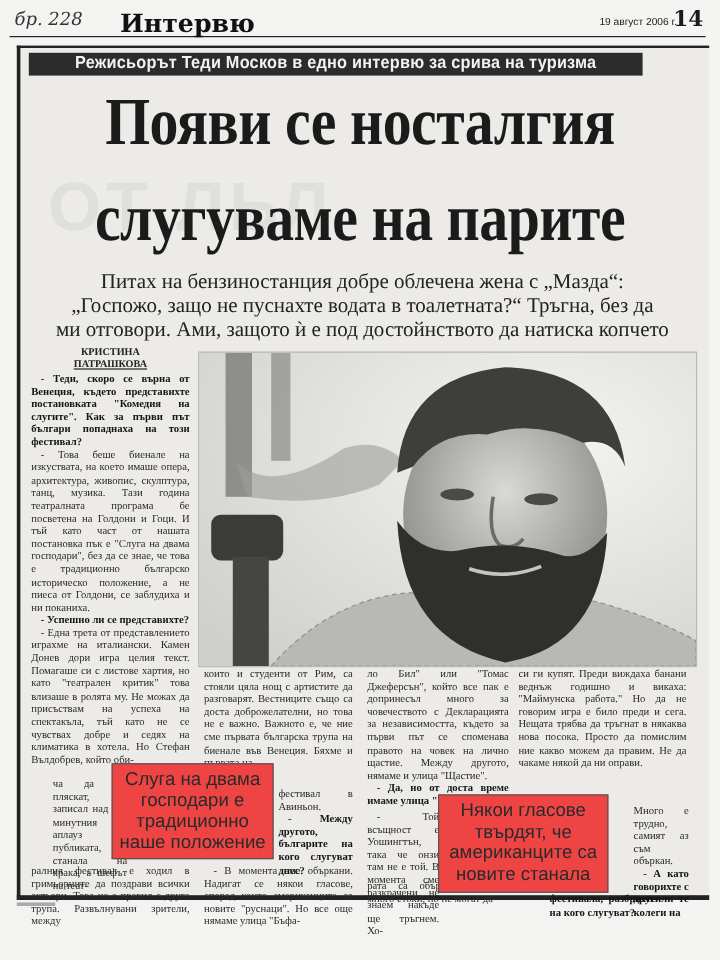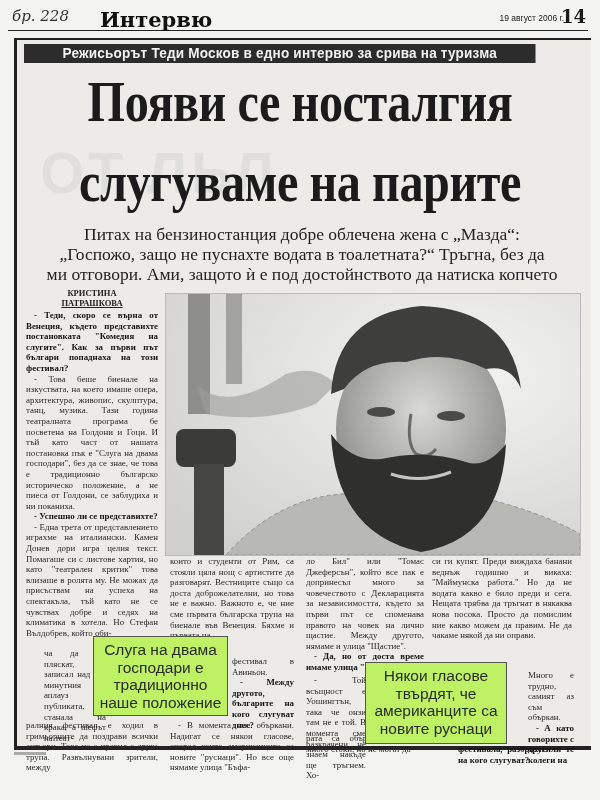--- a/index.html
+++ b/index.html
@@ -29,21 +29,21 @@
   .col2a { left:170px; top:556px; width:124px; }
   .col2b { left:232px; top:656px; width:62px; }
   .col2c { left:170px; top:720px; width:124px; }
   .col3a { left:306px; top:556px; width:118px; }
   .col3b { left:306px; top:675px; width:60px; }
   .col3c { left:306px; top:733px; width:118px; }
   .col4a { left:432px; top:556px; width:140px; }
   .col4b { left:528px; top:670px; width:46px; }
   .col4c { left:458px; top:744px; width:116px; }
   .photo { position:absolute; left:165px; top:293px; width:414px; height:261px; background:#d8d8d6; overflow:hidden; border:1px solid #bbb; }
-  .pullquote { position:absolute; background:#bef264; border:1.5px solid #555; text-align:center; font-family:"Liberation Sans", sans-serif; font-size:15.5px; line-height:17.5px; color:#2a2a2a; padding-top:4px; box-sizing:border-box; }
+  .pullquote { position:absolute; background:#ef4444; border:1.5px solid #555; text-align:center; font-family:"Liberation Sans", sans-serif; font-size:15.5px; line-height:17.5px; color:#2a2a2a; padding-top:4px; box-sizing:border-box; }
   .pq1 { left:93px; top:636px; width:135px; height:80px; }
   .pq2 { left:365px; top:662px; width:142px; height:82px; }
   .shadowline { position:absolute; left:14px; top:752px; width:32px; height:3px; background:#aaa; }
 </style>
 </head>
 <body>
 
 <div class="page">
 
   <div class="topbar">
@@ -139,27 +139,27 @@
     <p class="q">- Да, но от доста време имаме улица "Вашингтон".</p>
   </div>
   <div class="col col3b">
     <p>- Той всъщност е Уошингтън, така че онзи там не е той. В момента сме разкрачени, не знаем накъде ще тръгнем. Хо-</p>
   </div>
   <div class="col col3c">
     <p style="text-indent:0">рата са объркани, виждат много стоки, но не могат да</p>
   </div>
 
   <div class="col col4a">
-    <p style="text-indent:0">си ги купят. Преди виждаха банани веднъж годишно и викаха: "Маймунска работа." Но да не водата какво е било преди и сега. Нещата трябва да тръгнат в някаква нова посока. Просто да помислим ние какво можем да правим. Не да чакаме някой да ни оправи.</p>
+    <p style="text-indent:0">си ги купят. Преди виждаха банани веднъж годишно и викаха: "Маймунска работа." Но да не говорим игра е било преди и сега. Нещата трябва да тръгнат в някаква нова посока. Просто да помислим ние какво можем да правим. Не да чакаме някой да ни оправи.</p>
   </div>
   <div class="col col4b">
     <p style="text-indent:0">Много е трудно, самият аз съм объркан.</p>
     <p class="q">- А като говорихте с други колеги на</p>
   </div>
   <div class="col col4c">
     <p class="q" style="text-indent:0">фестивала, разбрахте ли те на кого слугуват?</p>
   </div>
 
   <div class="pullquote pq1">Слуга на двама господари е традиционно наше положение</div>
-  <div class="pullquote pq2">Някои гласове твърдят, че американците са новите руснаци</div>
+  <div class="pullquote pq2">Някои гласове твърдят, че американците са новите станала</div>
 
   <div class="shadowline"></div>
 </div>
 
 </body></html>

